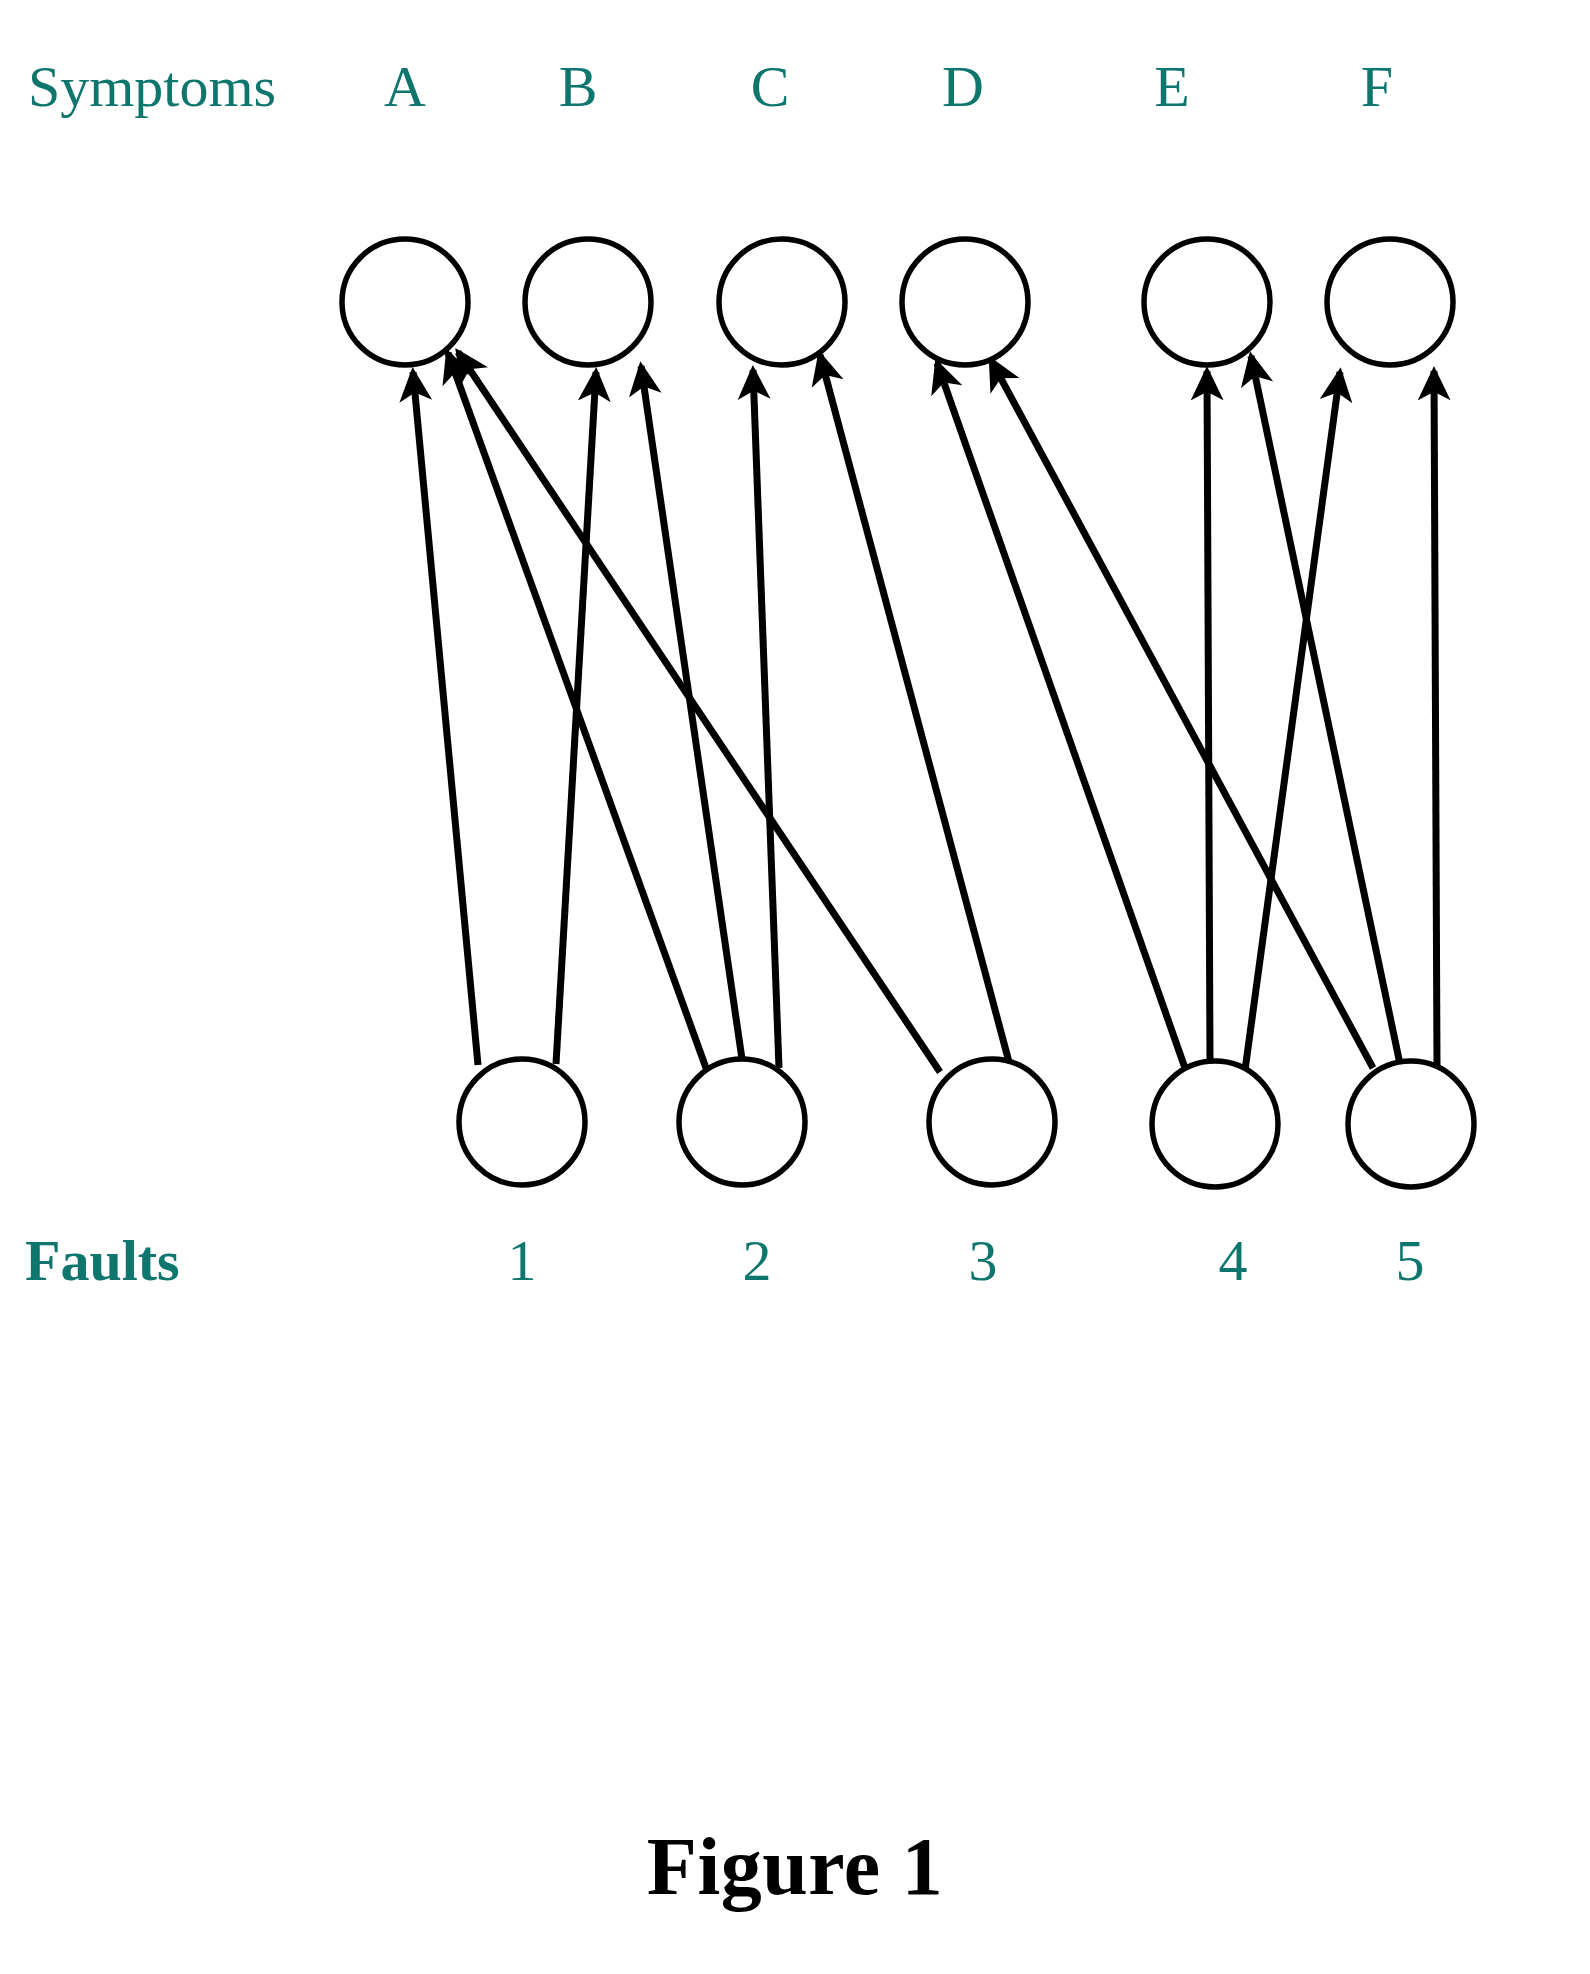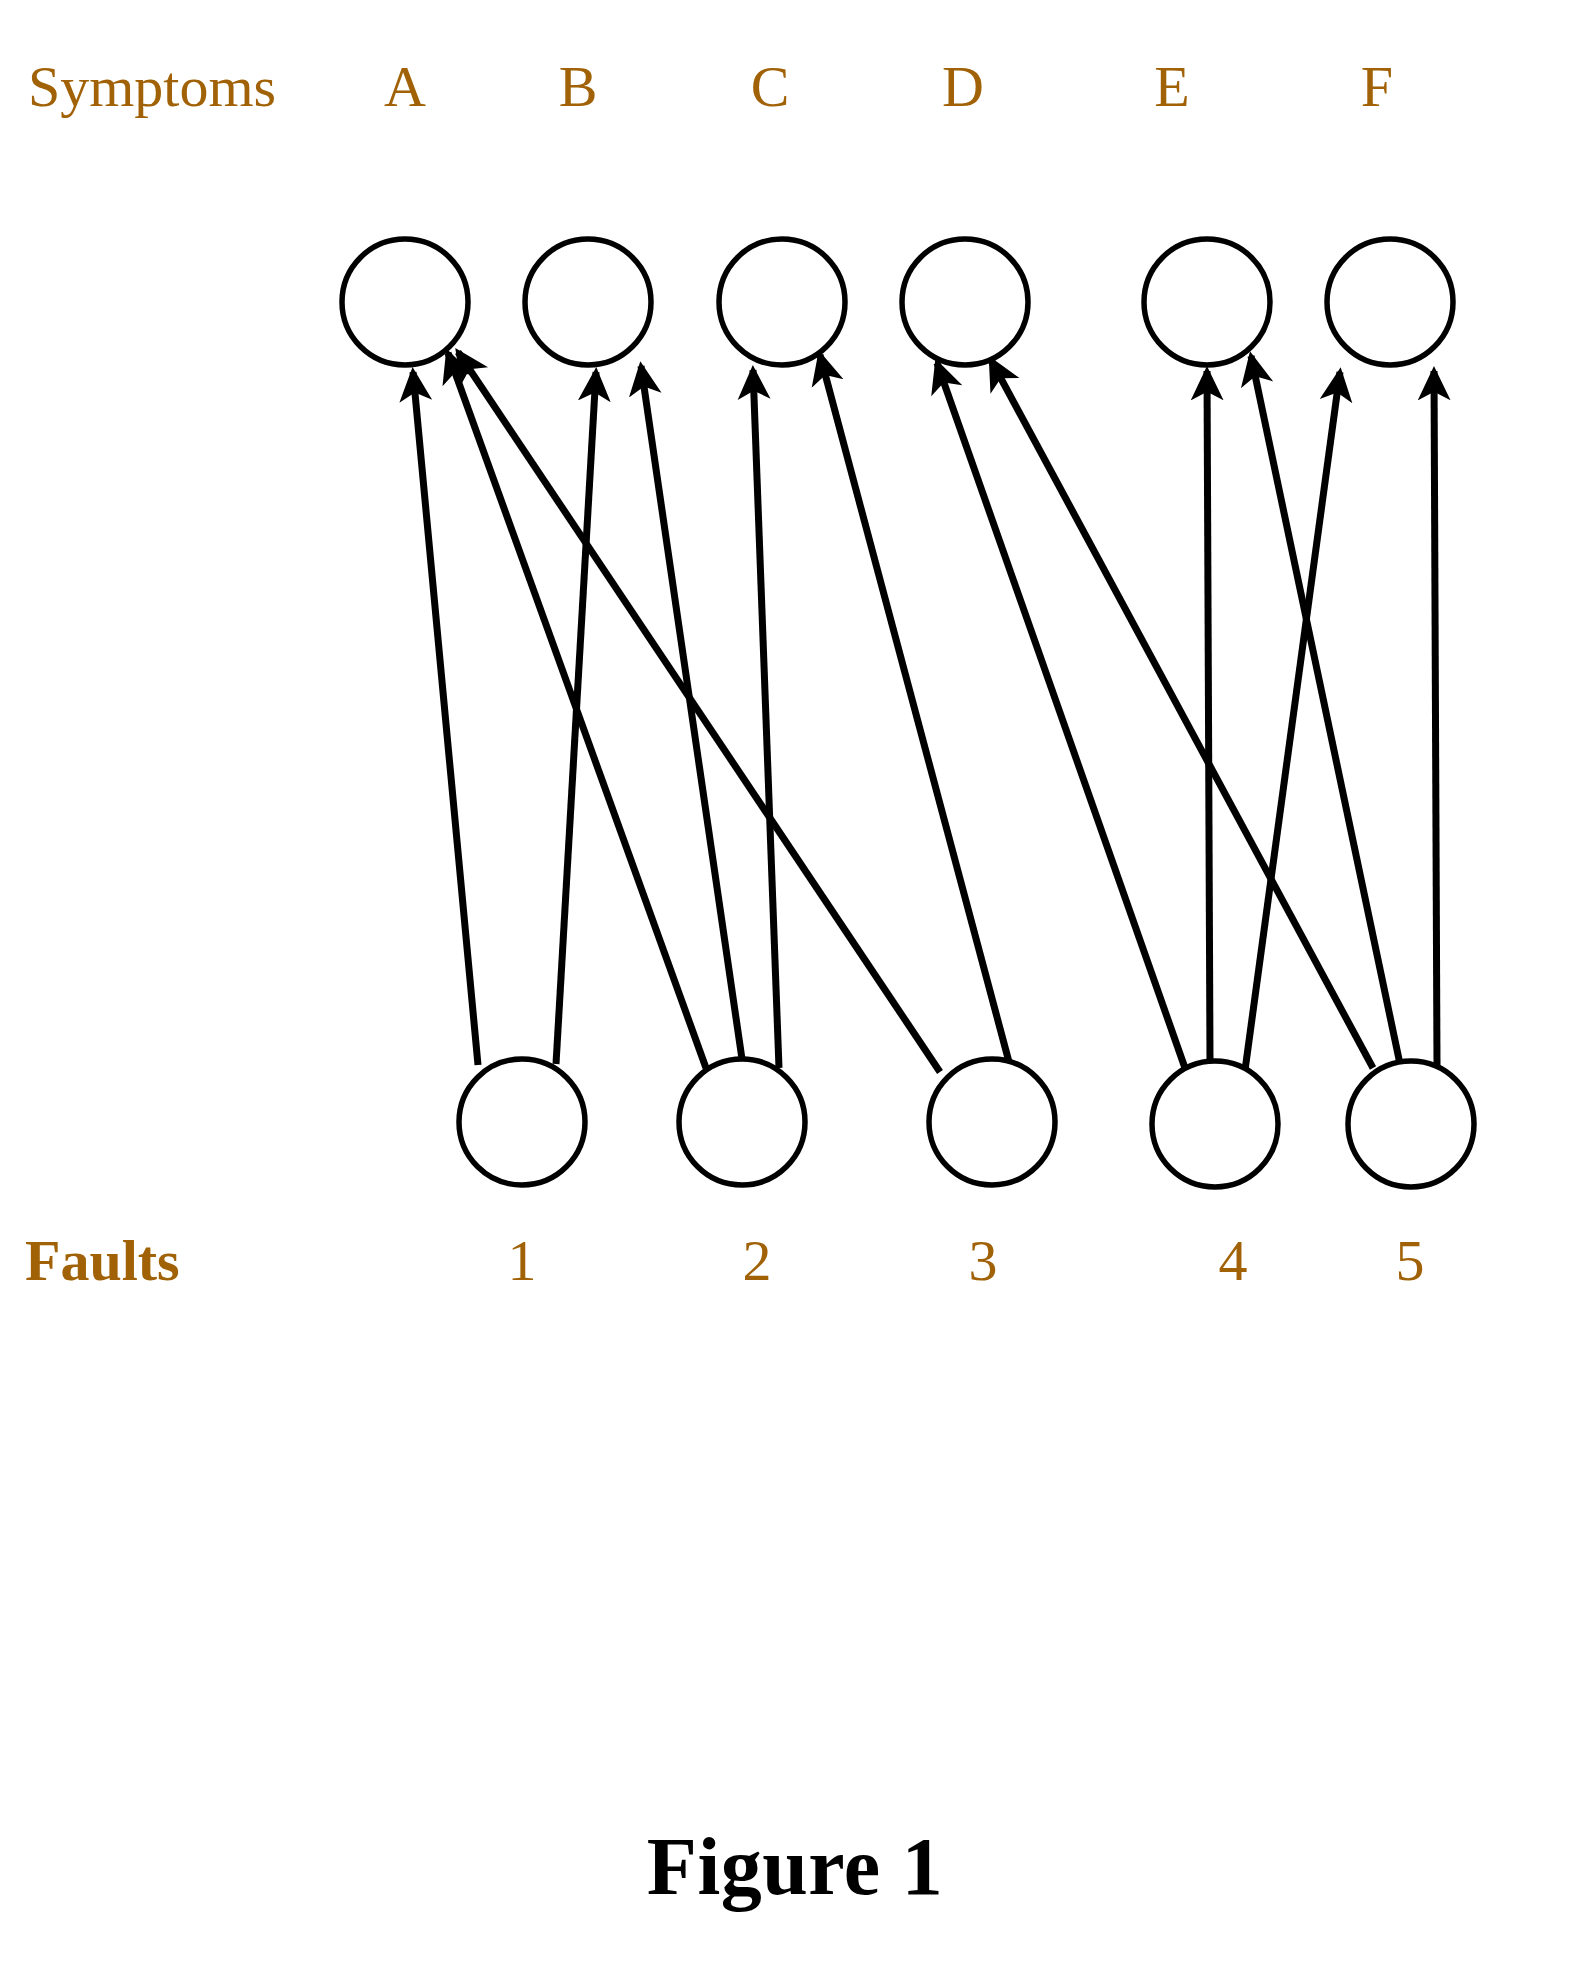--- a/index.html
+++ b/index.html
@@ -18,21 +18,21 @@
   #figure-root {
     position: absolute;
     left: 0; top: 0;
     width: 1590px;
     height: 1974px;
   }
   .lbl {
     position: absolute;
     white-space: nowrap;
     line-height: 1;
-    color: #a16207;
+    color: #0f766e;
     -webkit-user-select: none;
   }
   .row-title {
     font-size: 58px;
   }
   .node-label {
     font-size: 58px;
     text-align: center;
     transform: translateX(-50%);
   }

